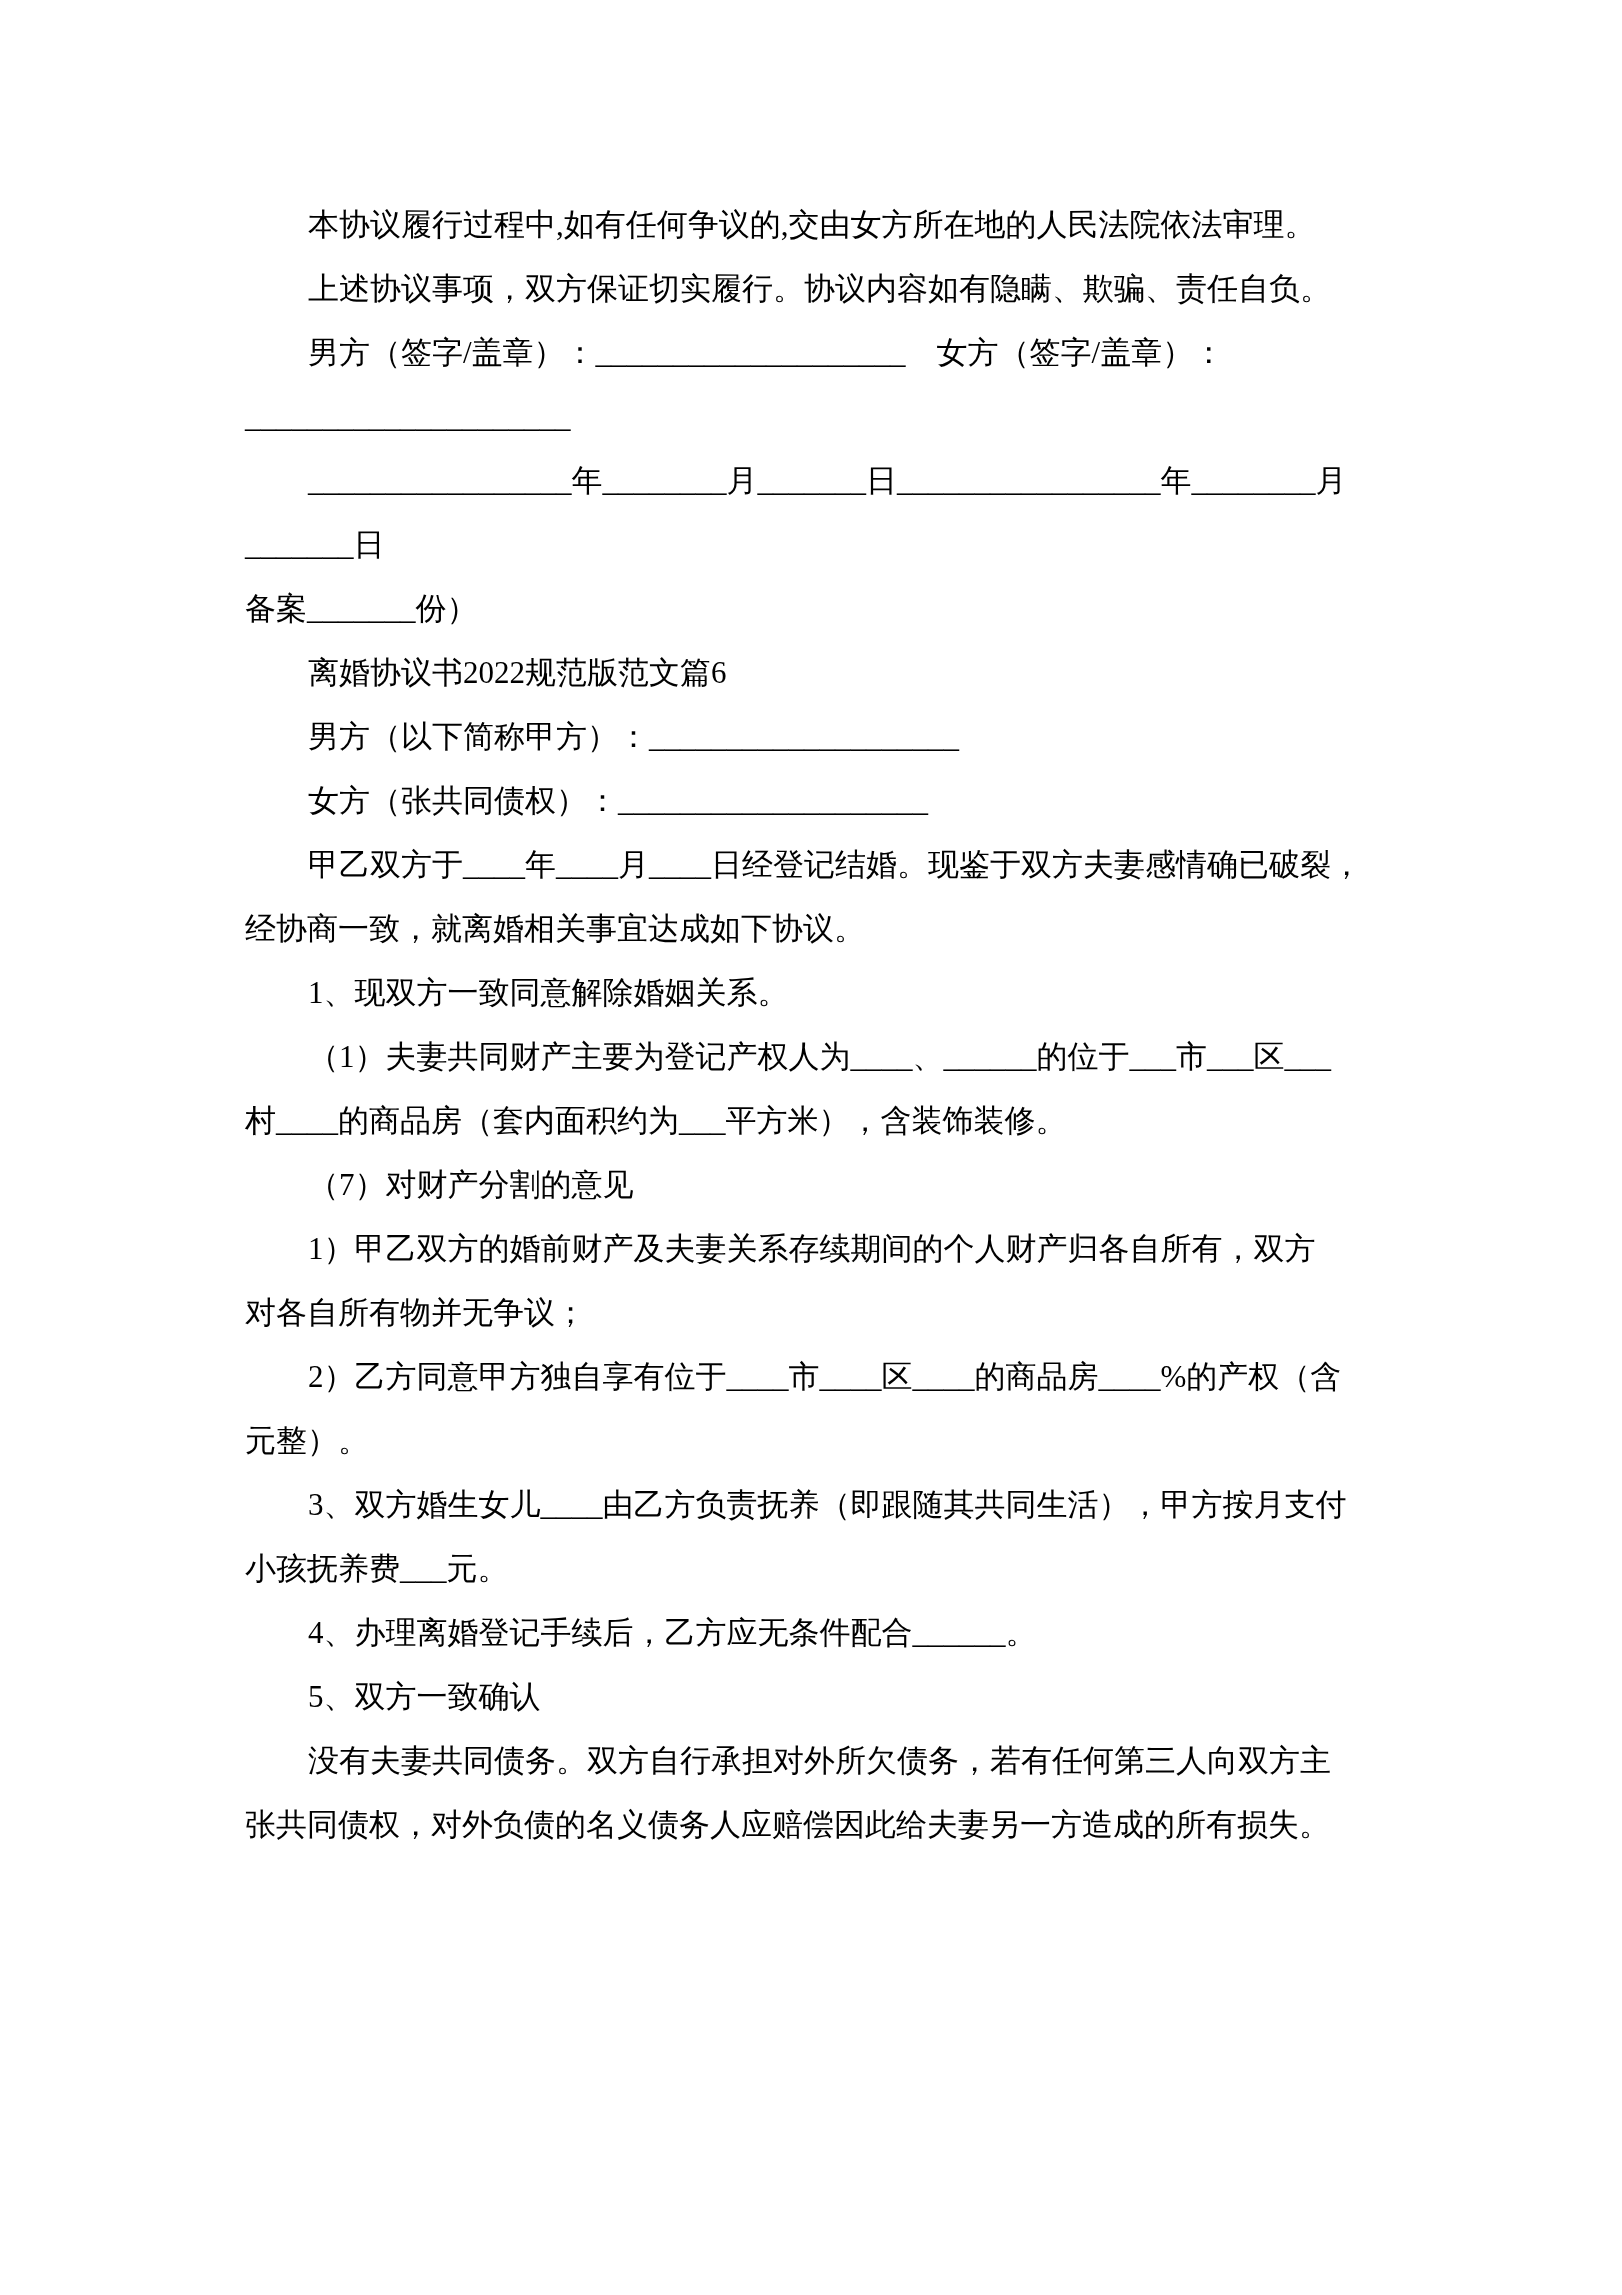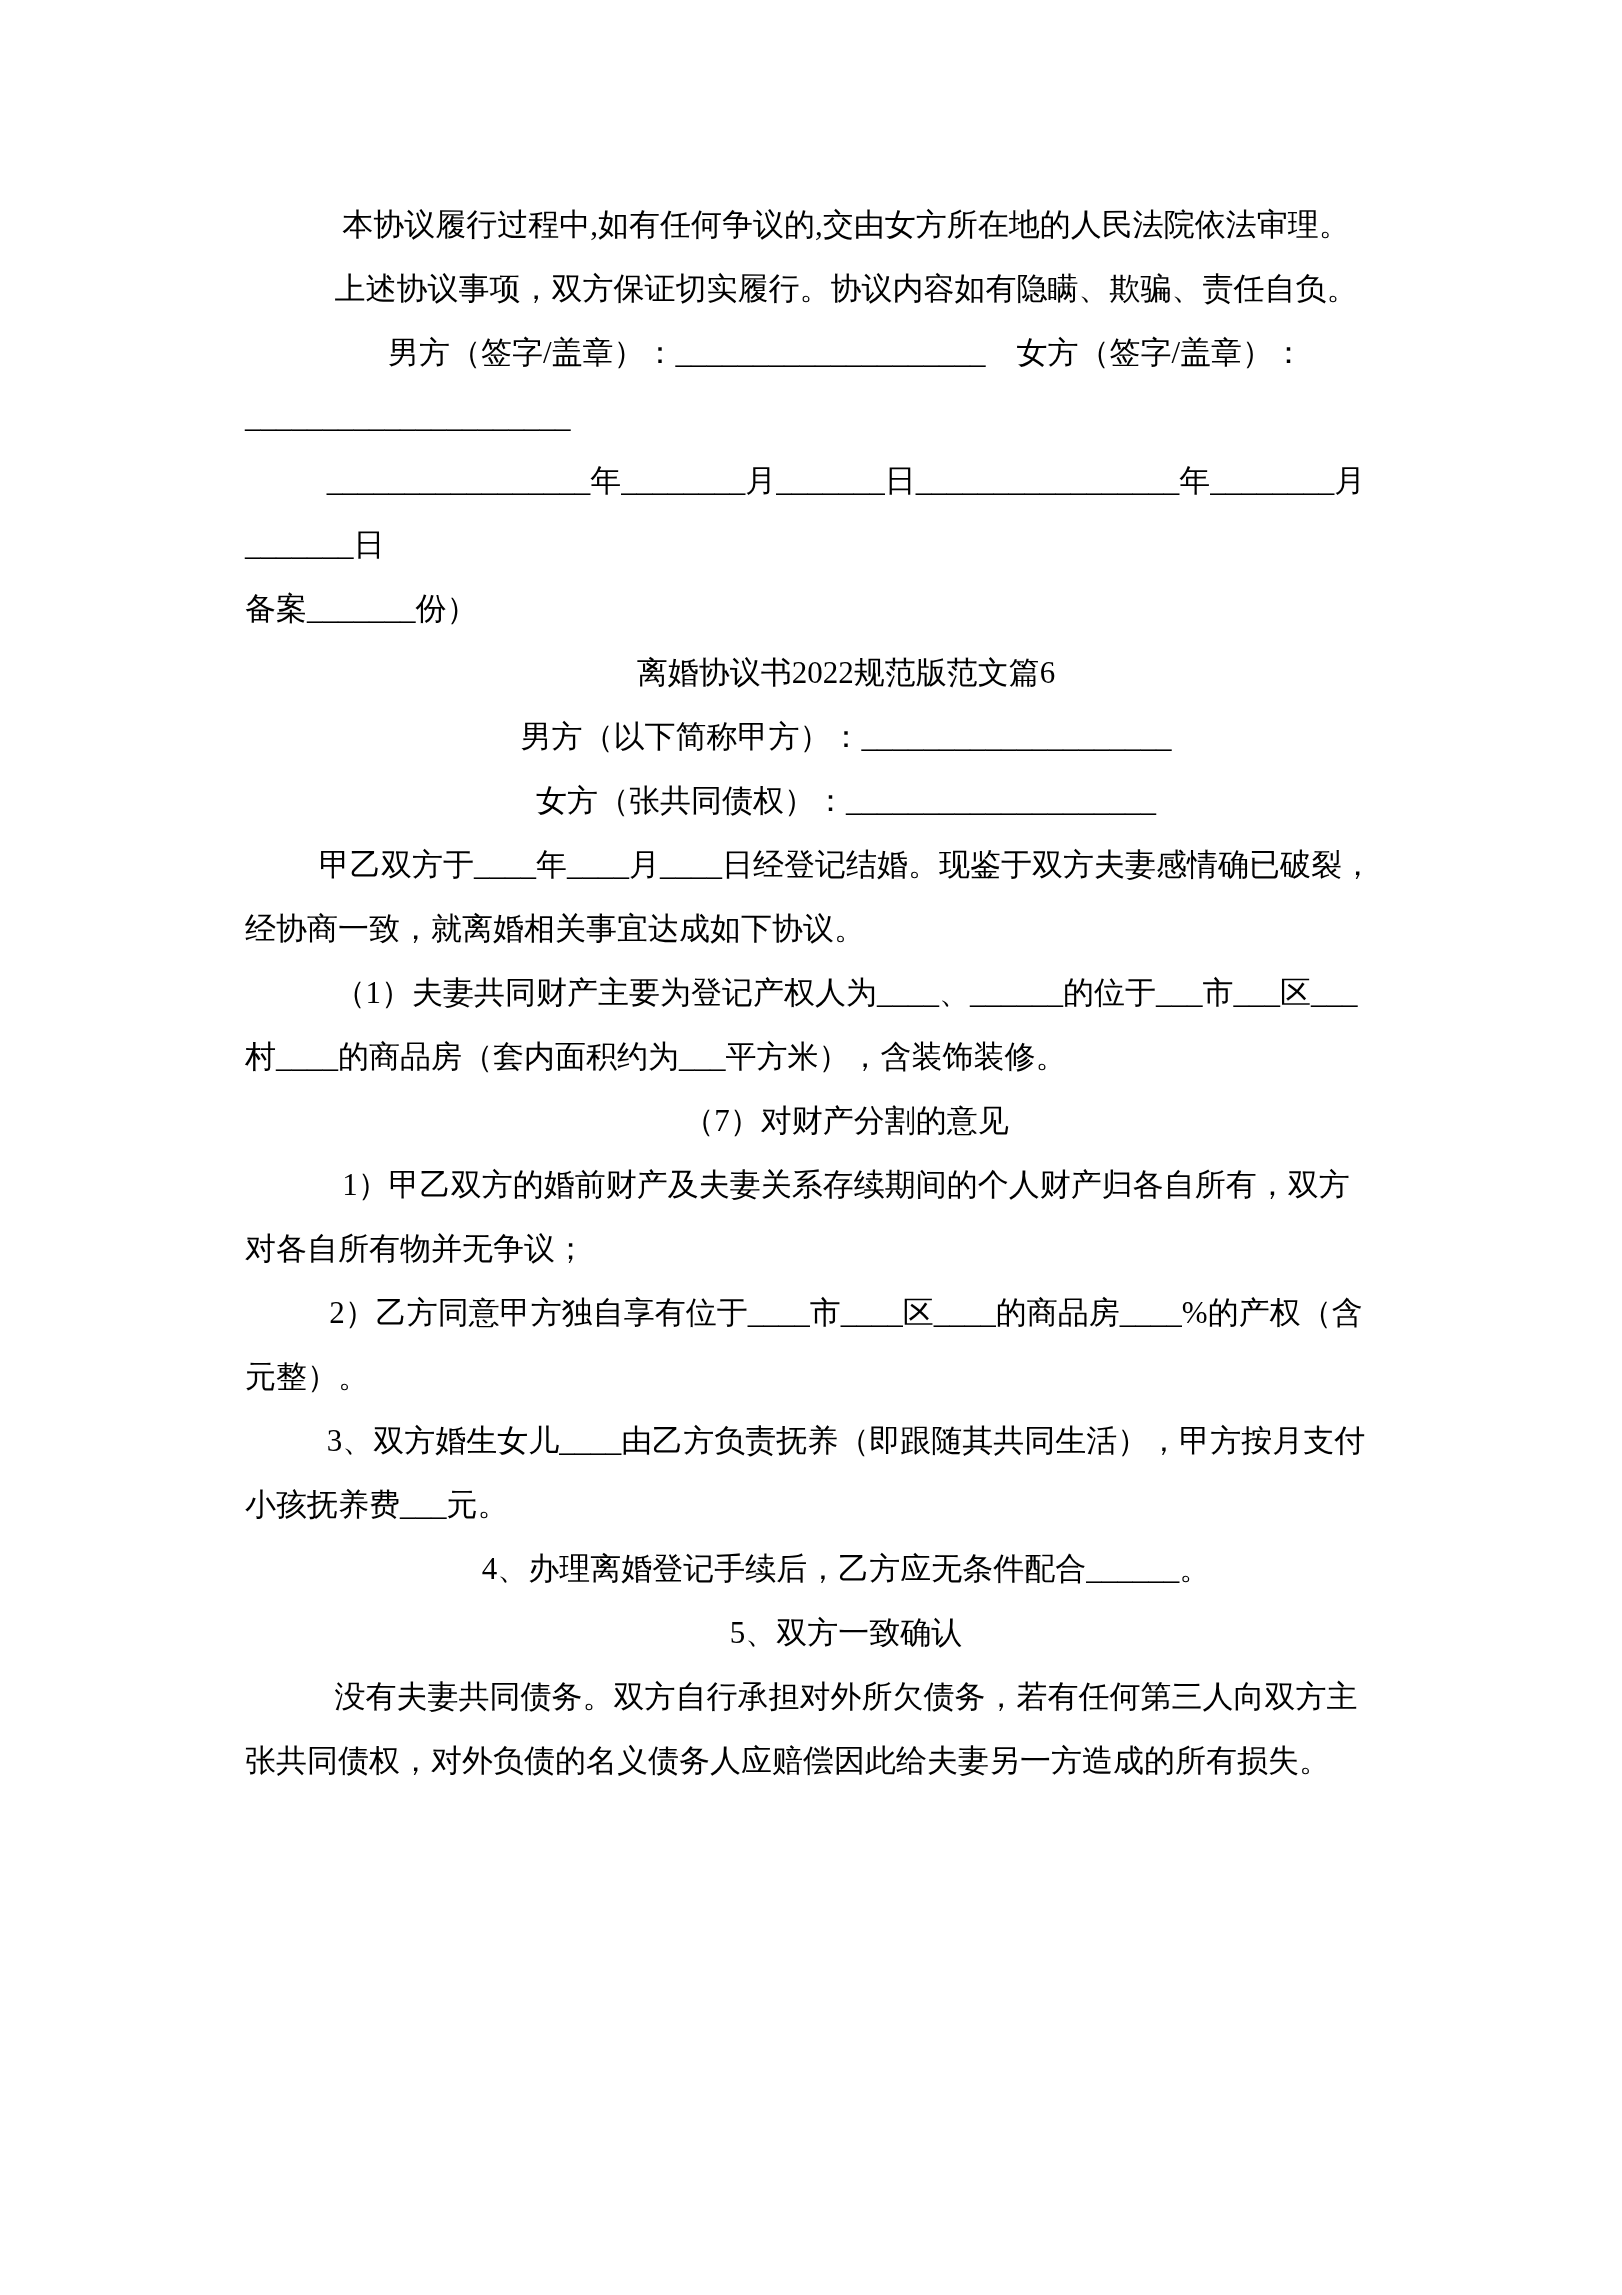--- a/index.html
+++ b/index.html
@@ -29,40 +29,40 @@
     line-height: 64px;
     text-align: left;
   }
   p.line {
     margin: 0;
     padding: 0;
     white-space: nowrap;
   }
   p.line.ind {
     text-indent: 63px;
-    text-align: center;
   }
 </style>
 </head>
 <body>
 
 <div class="page">
   <div class="content" id="doc-body">
       <p class="line ind">本协议履行过程中,如有任何争议的,交由女方所在地的人民法院依法审理。</p>
       <p class="line ind">上述协议事项，双方保证切实履行。协议内容如有隐瞒、欺骗、责任自负。</p>
       <p class="line ind">男方（签字/盖章）：____________________　女方（签字/盖章）：</p>
       <p class="line">_____________________</p>
       <p class="line ind">_________________年________月_______日_________________年________月</p>
       <p class="line">_______日</p>
       <p class="line">备案_______份）</p>
       <p class="line ind">离婚协议书2022规范版范文篇6</p>
       <p class="line ind">男方（以下简称甲方）：____________________</p>
       <p class="line ind">女方（张共同债权）：____________________</p>
       <p class="line ind">甲乙双方于____年____月____日经登记结婚。现鉴于双方夫妻感情确已破裂，</p>
       <p class="line">经协商一致，就离婚相关事宜达成如下协议。</p>
+      <p class="line ind">1、现双方一致同意解除婚姻关系。</p>
       <p class="line ind">（1）夫妻共同财产主要为登记产权人为____、______的位于___市___区___</p>
       <p class="line">村____的商品房（套内面积约为___平方米），含装饰装修。</p>
       <p class="line ind">（7）对财产分割的意见</p>
       <p class="line ind">1）甲乙双方的婚前财产及夫妻关系存续期间的个人财产归各自所有，双方</p>
       <p class="line">对各自所有物并无争议；</p>
       <p class="line ind">2）乙方同意甲方独自享有位于____市____区____的商品房____%的产权（含</p>
       <p class="line">元整）。</p>
       <p class="line ind">3、双方婚生女儿____由乙方负责抚养（即跟随其共同生活），甲方按月支付</p>
       <p class="line">小孩抚养费___元。</p>
       <p class="line ind">4、办理离婚登记手续后，乙方应无条件配合______。</p>

